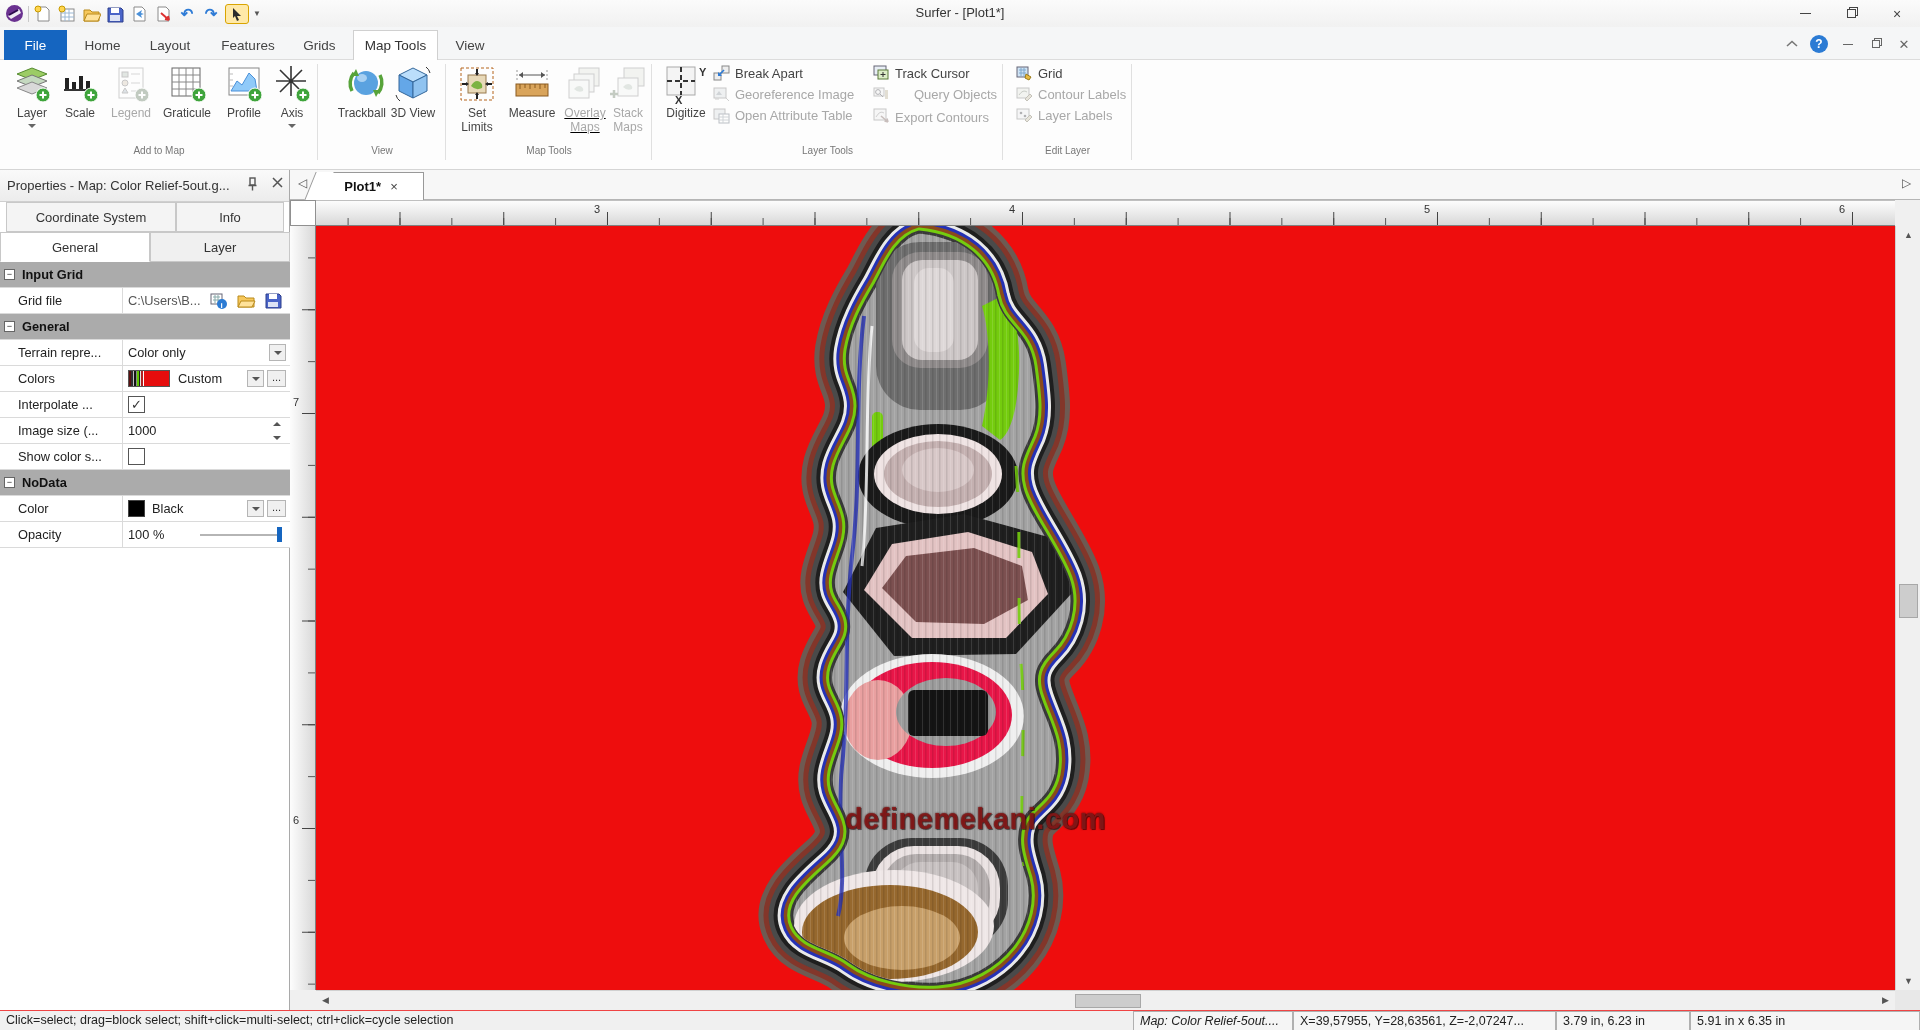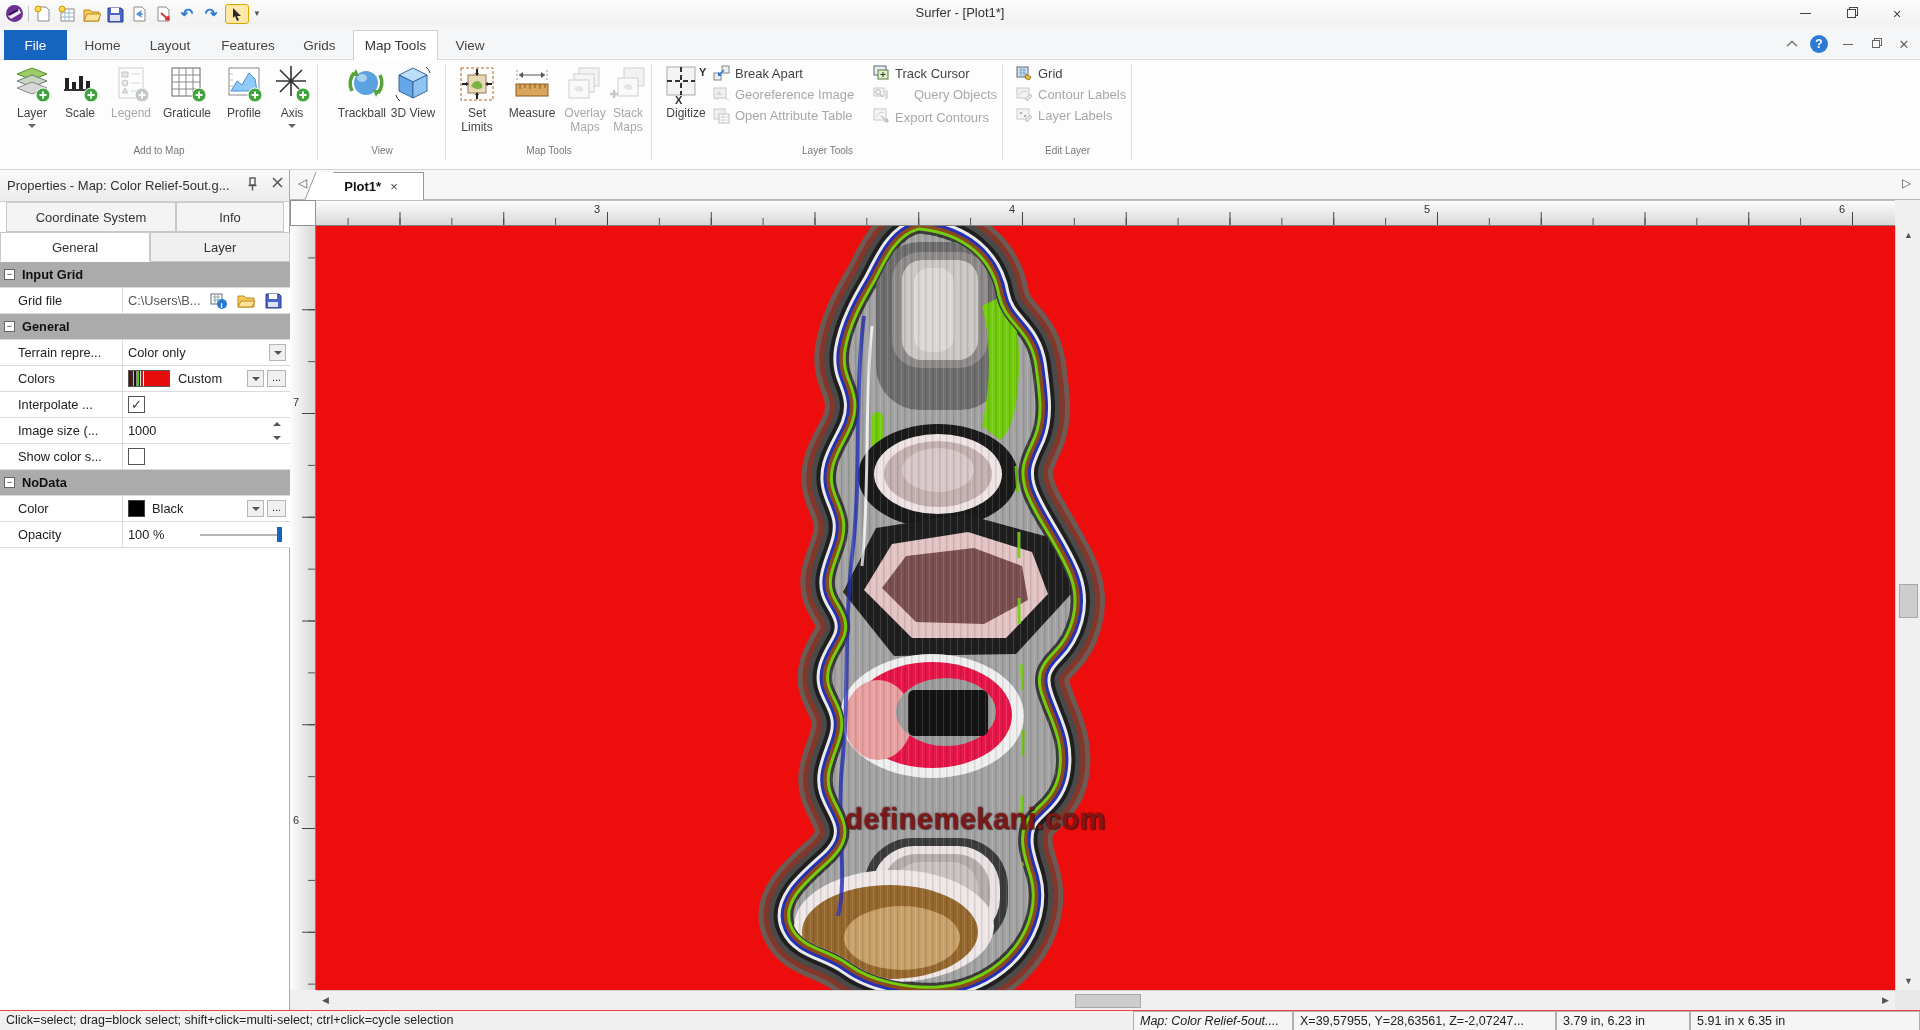--- a/index.html
+++ b/index.html
@@ -334,21 +334,21 @@
       <div class="rbtn" style="left:58px;width:56px;">
         <svg class="bicon" width="40" height="40">
           <path d="M5 6 v10 M35 6 v10" stroke="#999" stroke-dasharray="2 2"></path>
           <path d="M7 11 h26" stroke="#555"></path>
             <path d="M7 11 l4 -3 v6 z M33 11 l-4 -3 v6 z" fill="#555"></path>
           <rect x="4" y="20" width="32" height="12" fill="#d9a45b" stroke="#8a5a20"></rect>
           <path d="M8 20 v5 M13 20 v4 M18 20 v5 M23 20 v4 M28 20 v5 M33 20 v4" stroke="#8a5a20"></path>
         </svg>
         <span class="blabel">Measure</span>
       </div>
-      <div class="rbtn dis" style="left:114px;width:50px;">
+      <div class="rbtn dis" style="left:114px;width:50px;text-decoration:underline;">
         <svg class="bicon" width="40" height="40">
           <rect x="14" y="4" width="20" height="18" fill="#dcedc8" stroke="#999"></rect>
           <rect x="9" y="10" width="20" height="18" fill="#e3f2e6" stroke="#999"></rect>
           <rect x="4" y="16" width="20" height="18" fill="#eef7ef" stroke="#999"></rect>
           <path d="M9 25 q4 -5 8 -2 q2 2 1 4 q-5 2 -9 -2 z" fill="#a5d6a7"></path>
         </svg>
         <span class="blabel">Overlay Maps</span>
       </div>
       <div class="rbtn dis" style="left:160px;width:44px;">
         <svg class="bicon" width="40" height="40">

